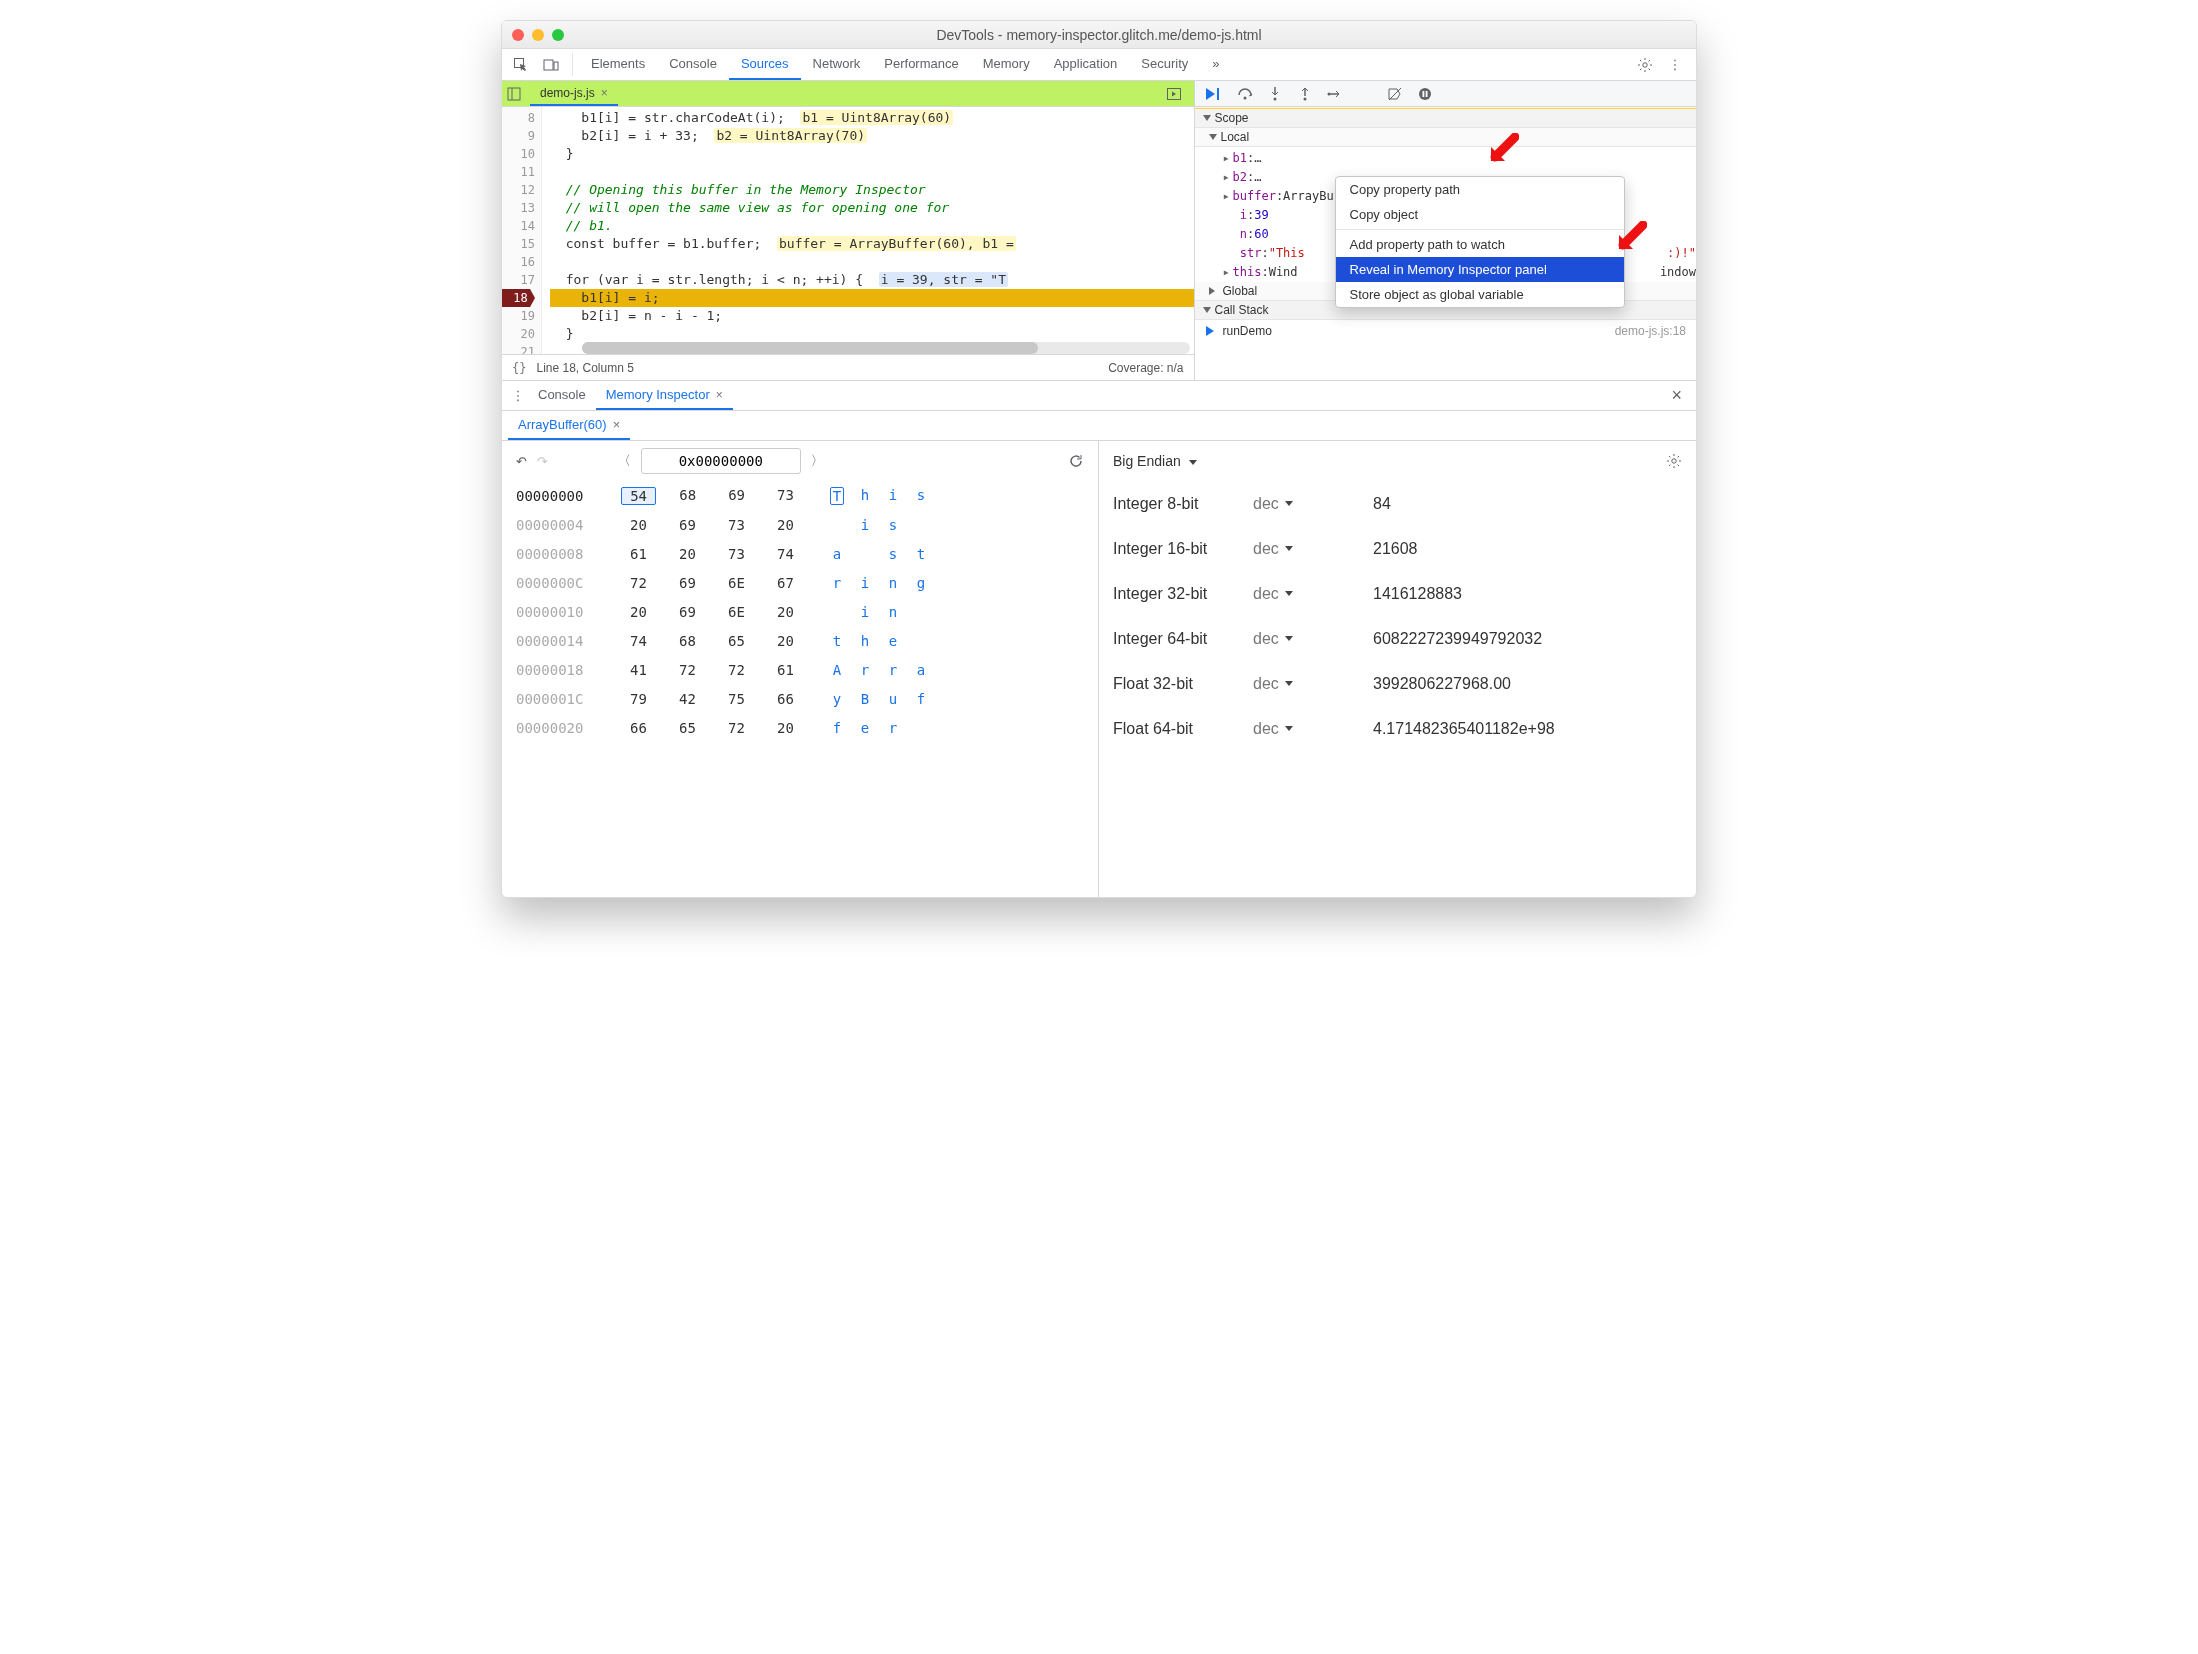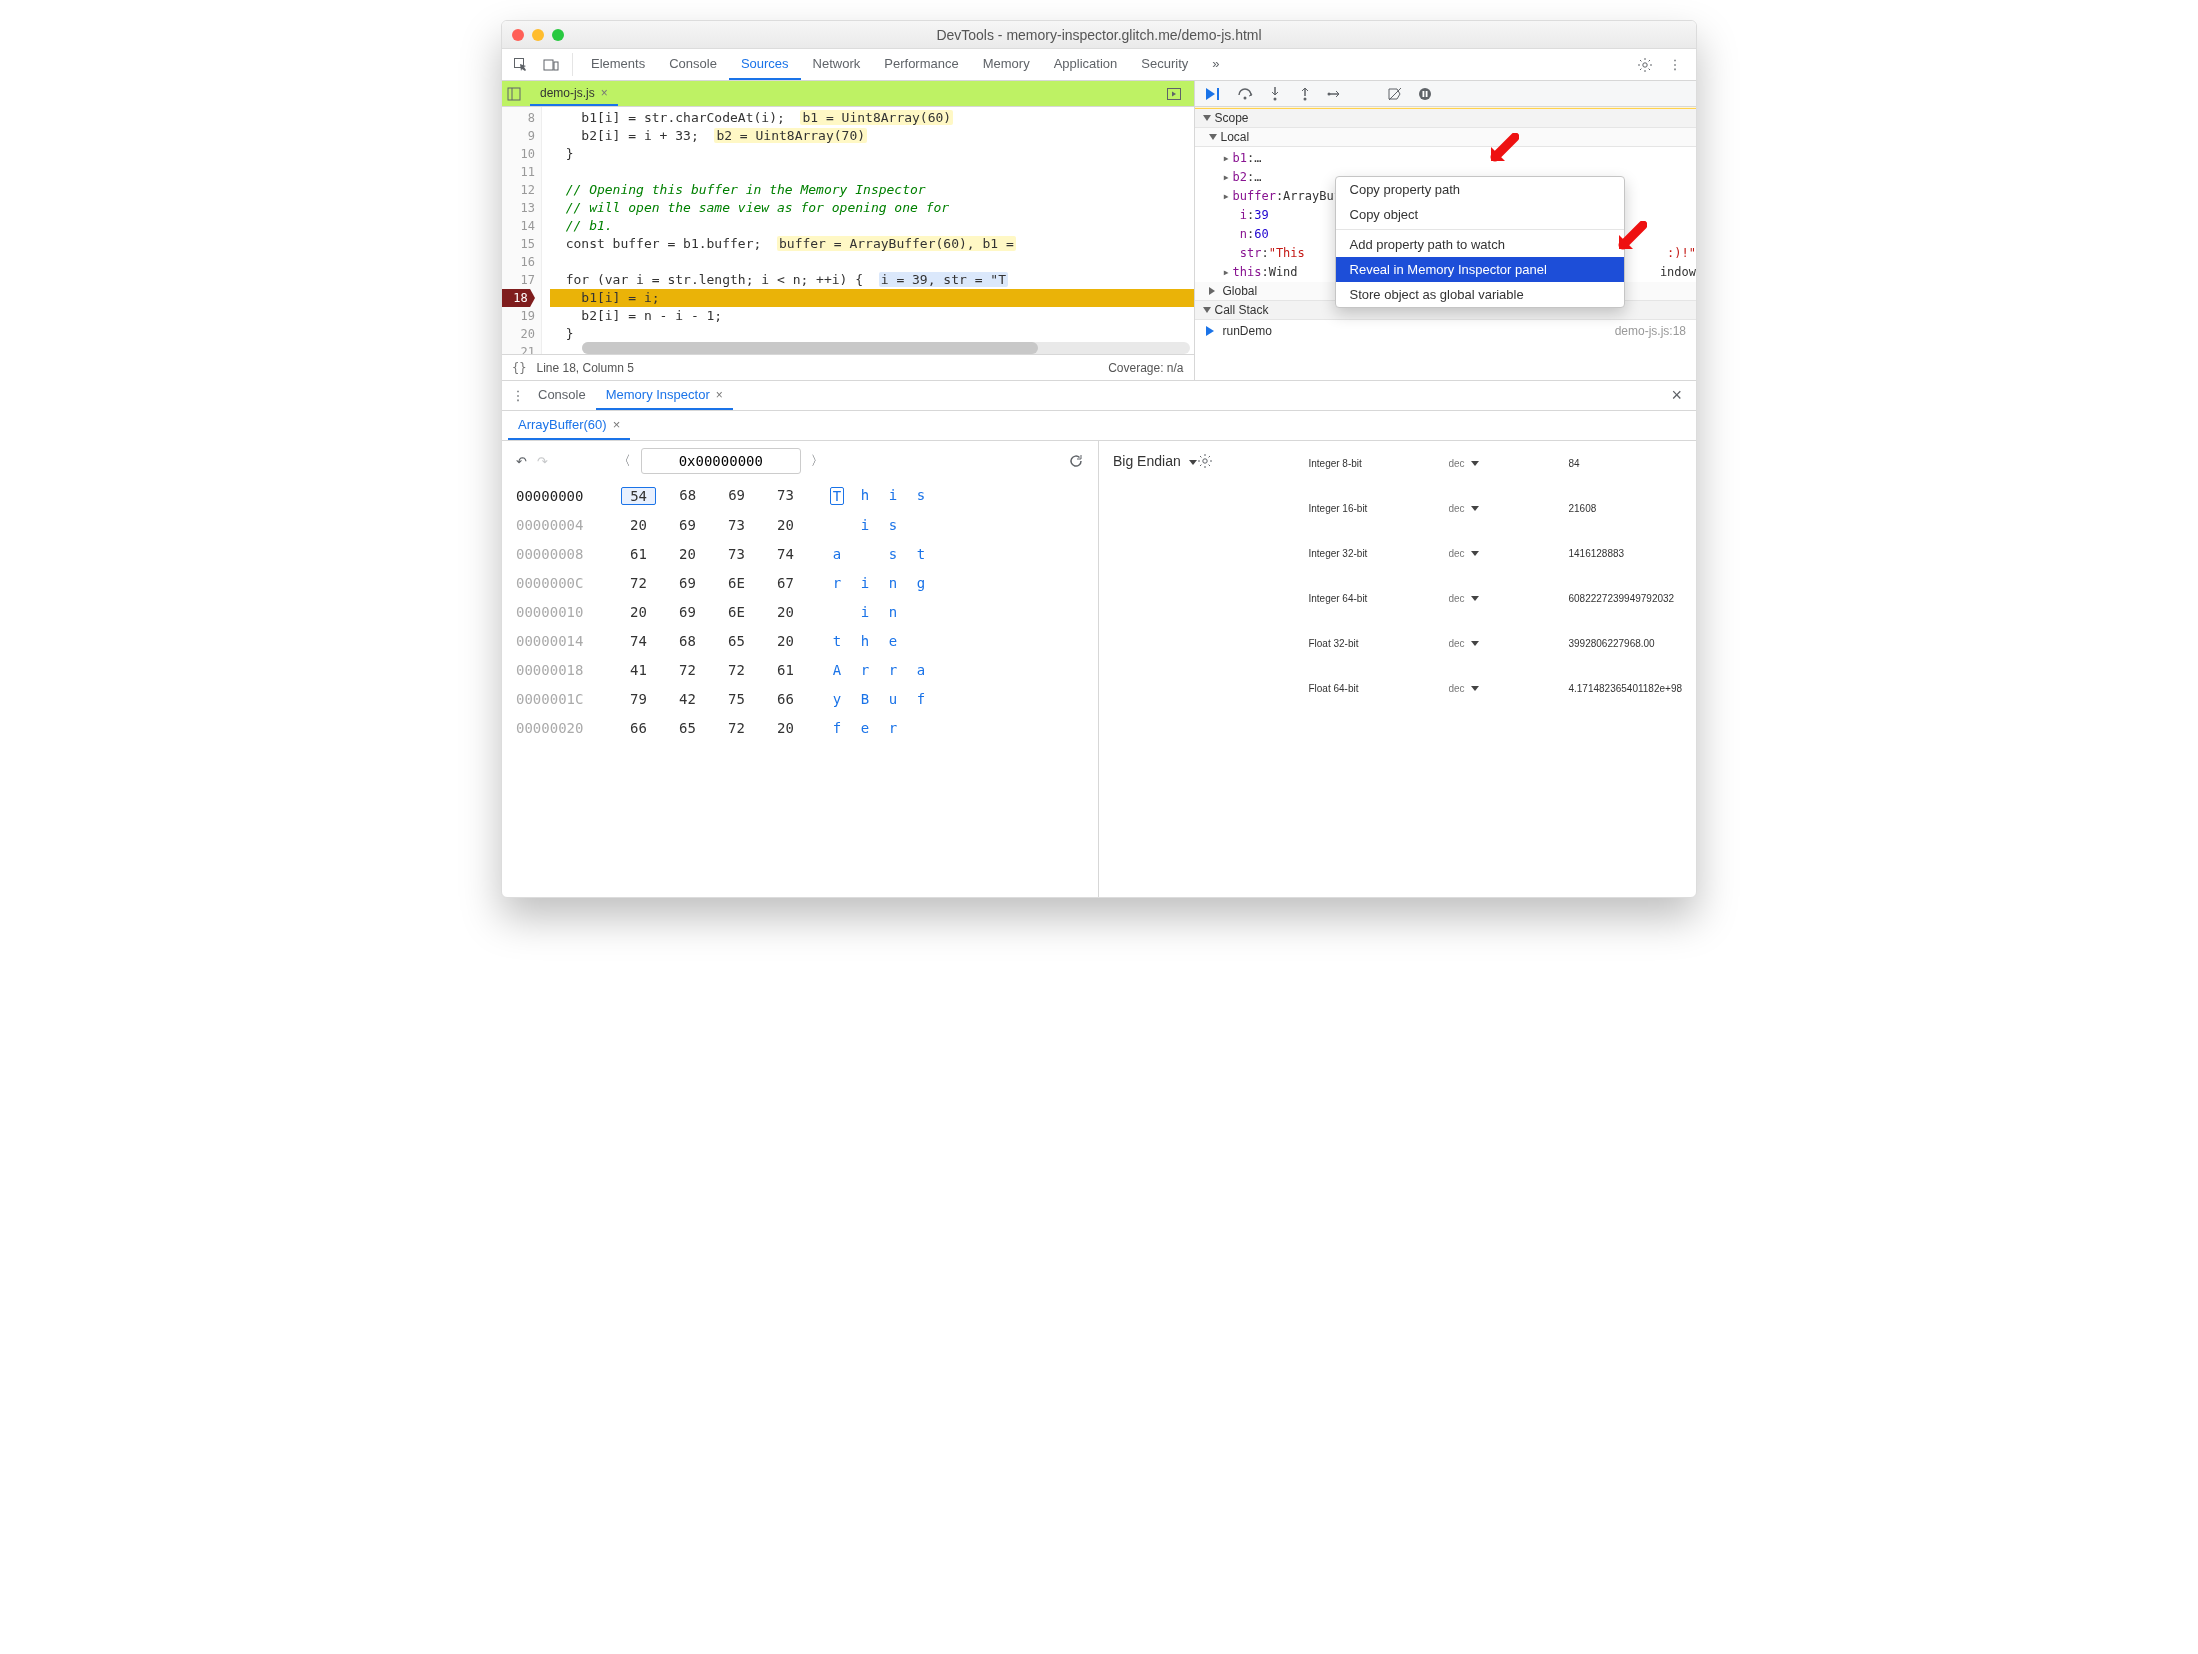--- a/index.html
+++ b/index.html
@@ -160,24 +160,24 @@
   .hex-addr { width: 90px; color: #222; }
   .hex-addr.dim { color: #aaa; }
   .hex-bytes { display: flex; gap: 14px; width: 190px; padding-left: 8px; }
   .hx { width: 40px; text-align: center; }
   .hx.sel { border: 1px solid #1a73e8; border-radius: 2px; background: #e8f0fe; }
   .hex-ascii { display: flex; gap: 14px; padding-left: 20px; }
   .ch { width: 14px; text-align: center; color: #1a73e8; }
   .ch.sel { border: 1px solid #1a73e8; border-radius: 2px; }
   .ch.blank { color: transparent; }
 
-  .val-pane { flex: 1; display: flex; flex-direction: row; padding: 0 14px; justify-content: space-between; }
+  .val-pane { flex: 1; display: flex; flex-direction: column; padding: 0 14px; }
   .val-head { height: 40px; display: flex; align-items: center; font-size: 14px; }
   .val-head .gear { margin-left: auto; color: #5f6368; }
-  .val-row { display: flex; align-items: center; height: 45px; font-size: 10px; }
+  .val-row { display: flex; align-items: center; height: 45px; font-size: 16px; }
   .val-row .lbl { width: 140px; }
   .val-row .enc { width: 120px; color: #777; display: flex; align-items: center; gap: 6px; }
   .val-row .v { flex: 1; }
   .chev { display:inline-block; width:0;height:0;border-left:4px solid transparent;border-right:4px solid transparent;border-top:5px solid #444; vertical-align: middle; }
 
   svg { display: block; }
   .icn { width: 16px; height: 16px; color: #5f6368; }
 </style>
 </head>
 <body>

